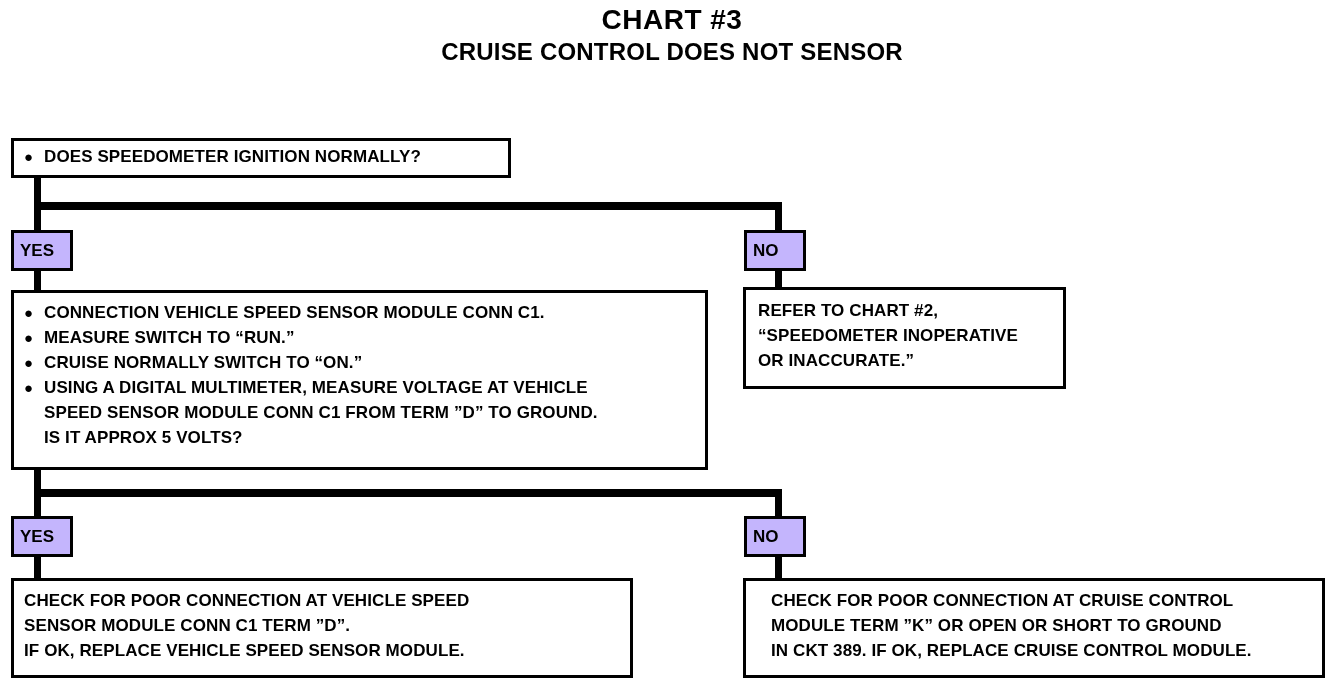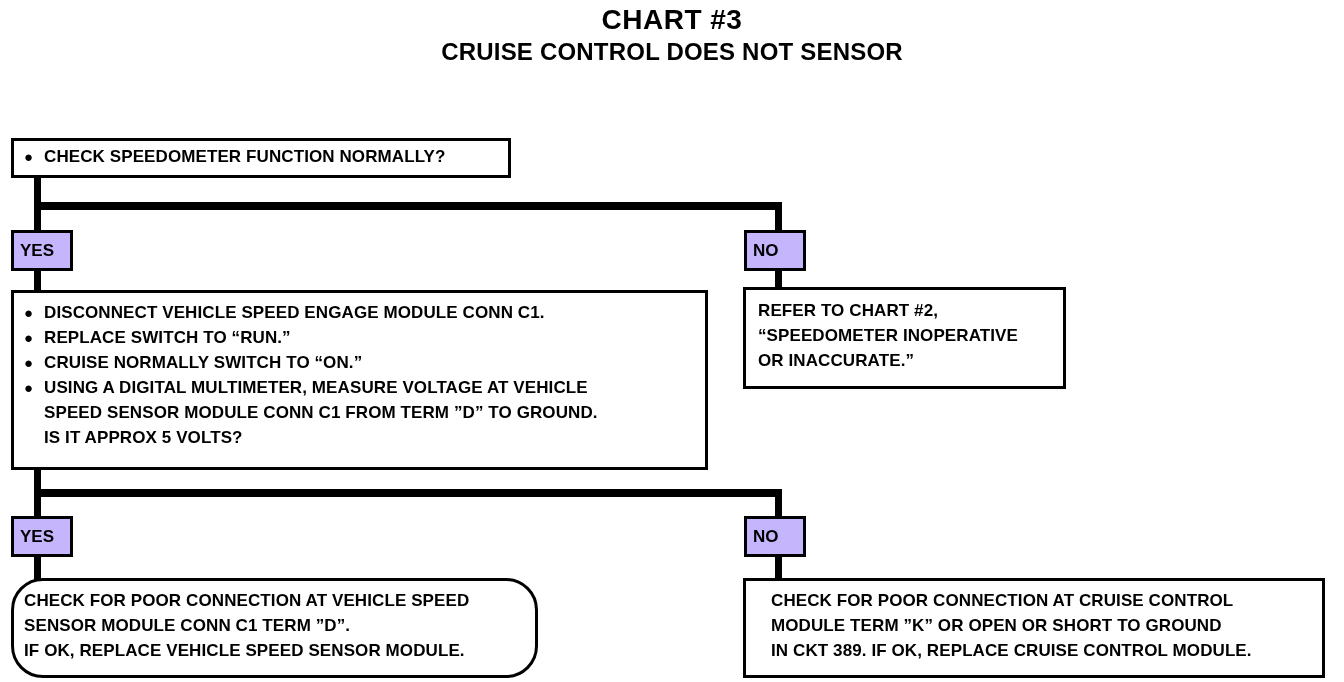--- a/index.html
+++ b/index.html
@@ -147,41 +147,41 @@
   <div class="hline" style="left:34px; top:489px; width:748px;"></div>
   <div class="vline" style="left:34px; top:489px; height:32px;"></div>
   <div class="vline" style="left:775px; top:489px; height:32px;"></div>
   <div class="vline" style="left:34px; top:553px; height:27px;"></div>
   <div class="vline" style="left:775px; top:553px; height:27px;"></div>
 
   <div class="box" style="left:11px; top:138px; width:500px; height:40px;">
     <div class="box-inner" style="padding-top:3px;">
       <div class="bullet-row">
         <span class="bullet-dot">●</span>
-        <span class="bullet-text">CHECK SPEEDOMETER FUNCTION NORMALLY?</span>
+        <span class="bullet-text">DOES SPEEDOMETER IGNITION NORMALLY?</span>
       </div>
     </div>
   </div>
 
   <div class="chip" style="left:11px; top:230px;">
     <span>YES</span>
   </div>
   <div class="chip" style="left:744px; top:230px;">
     <span>NO</span>
   </div>
 
   <div class="box" style="left:11px; top:290px; width:697px; height:180px;">
     <div class="box-inner" style="padding-top:7px;">
       <div class="bullet-row">
         <span class="bullet-dot">●</span>
-        <span class="bullet-text">DISCONNECT VEHICLE SPEED ENGAGE MODULE CONN C1.</span>
-      </div>
-      <div class="bullet-row">
-        <span class="bullet-dot">●</span>
-        <span class="bullet-text">REPLACE SWITCH TO “RUN.”</span>
+        <span class="bullet-text">CONNECTION VEHICLE SPEED SENSOR MODULE CONN C1.</span>
+      </div>
+      <div class="bullet-row">
+        <span class="bullet-dot">●</span>
+        <span class="bullet-text">MEASURE SWITCH TO “RUN.”</span>
       </div>
       <div class="bullet-row">
         <span class="bullet-dot">●</span>
         <span class="bullet-text">CRUISE NORMALLY SWITCH TO “ON.”</span>
       </div>
       <div class="bullet-row">
         <span class="bullet-dot">●</span>
         <span class="bullet-text">USING A DIGITAL MULTIMETER, MEASURE VOLTAGE AT VEHICLE
 SPEED SENSOR MODULE CONN C1 FROM TERM ”D” TO GROUND.
 IS IT APPROX 5 VOLTS?</span>
@@ -197,21 +197,21 @@
     </div>
   </div>
 
   <div class="chip" style="left:11px; top:516px;">
     <span>YES</span>
   </div>
   <div class="chip" style="left:744px; top:516px;">
     <span>NO</span>
   </div>
 
-  <div class="box" style="left:11px; top:578px; width:527px; height:100px;border-radius:32px;">
+  <div class="box" style="left:11px; top:578px; width:622px; height:100px;">
     <div class="box-inner" style="padding-top:7px; padding-left:10px;">
       <div class="plain-text">CHECK FOR POOR CONNECTION AT VEHICLE SPEED
 SENSOR MODULE CONN C1 TERM ”D”.
 IF OK, REPLACE VEHICLE SPEED SENSOR MODULE.</div>
     </div>
   </div>
 
   <div class="box" style="left:743px; top:578px; width:582px; height:100px;">
     <div class="box-inner" style="padding-top:7px; padding-left:25px;">
       <div class="plain-text">CHECK FOR POOR CONNECTION AT CRUISE CONTROL

